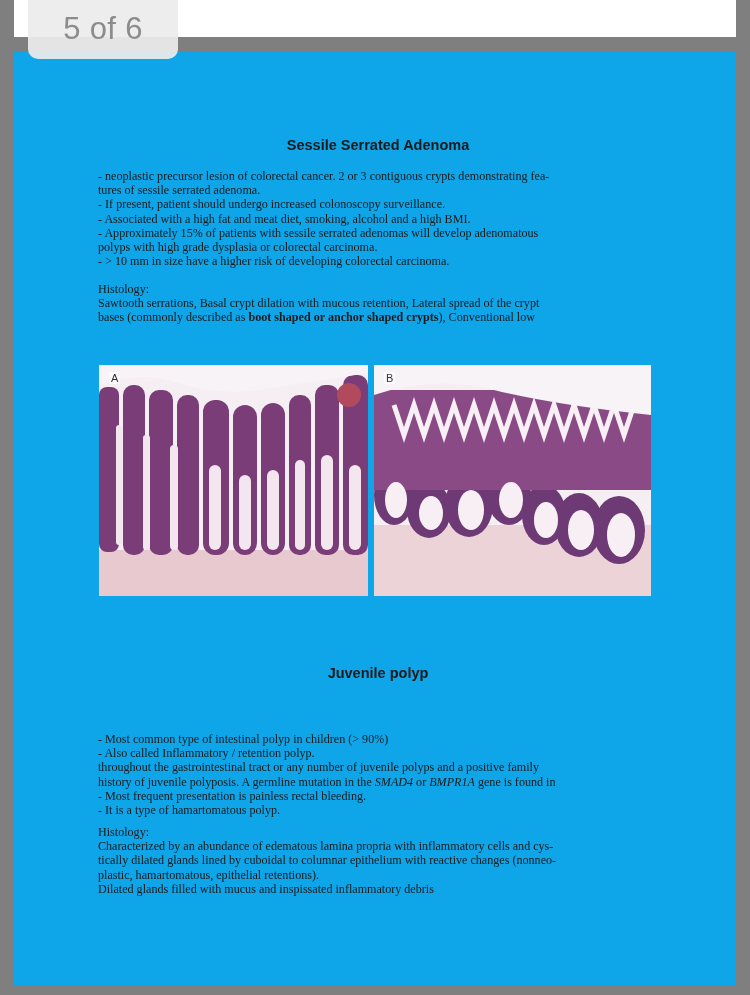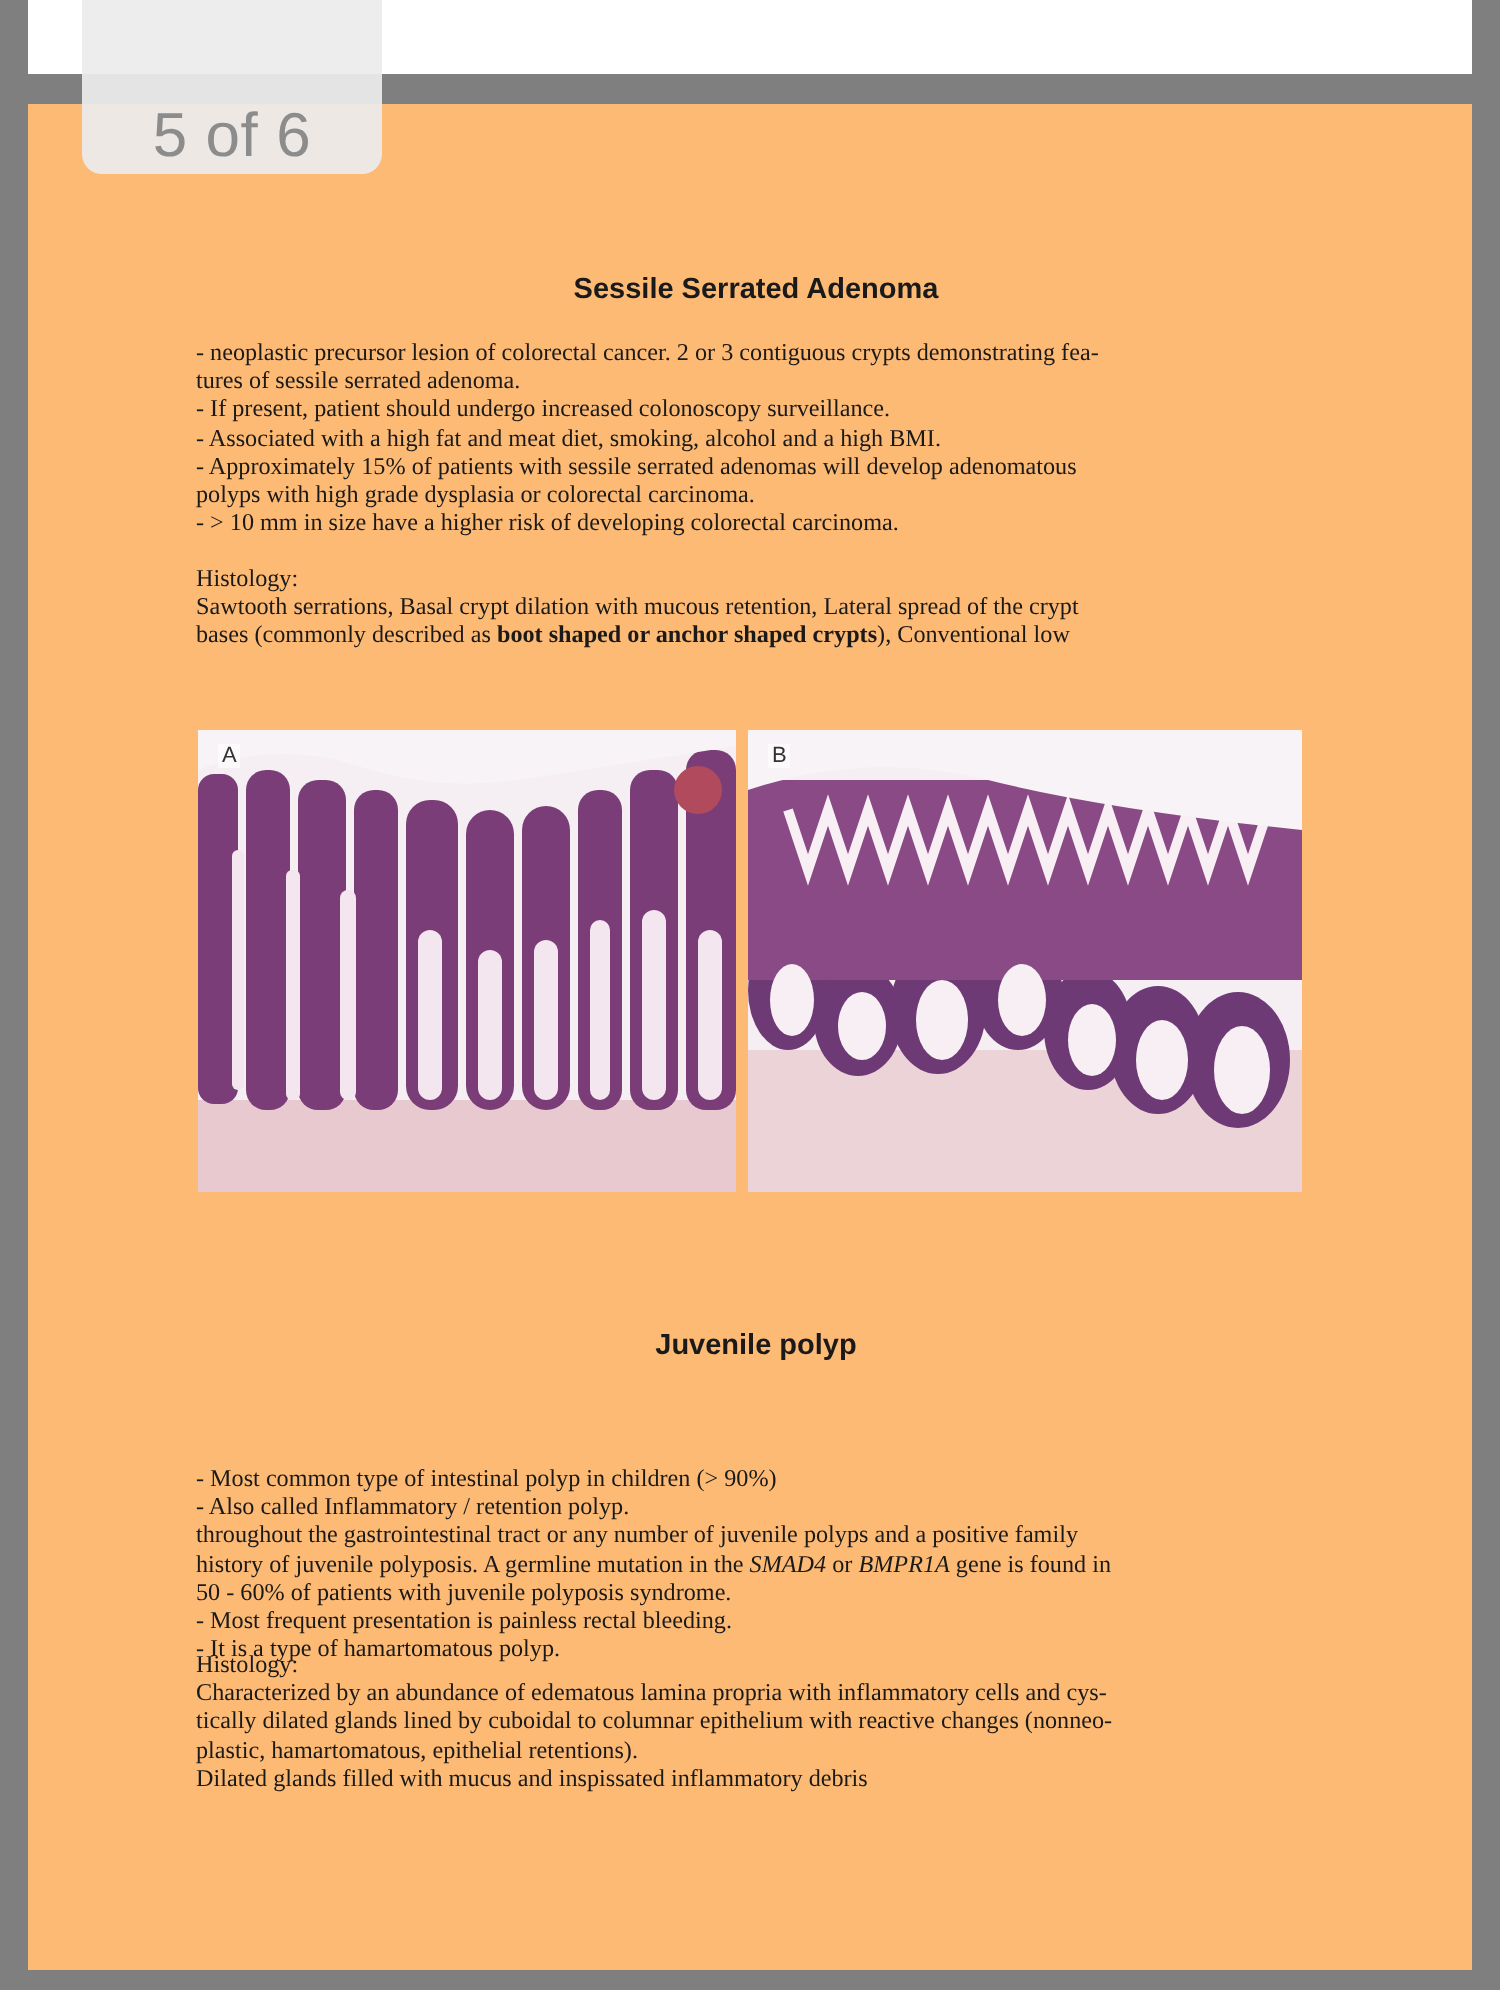--- a/index.html
+++ b/index.html
@@ -1,19 +1,19 @@
 <!DOCTYPE html>
 <html><head>
 <meta charset="utf-8">
 <style>
   html, body { margin:0; padding:0; }
   body { width:750px; height:995px; background:#7f7f7f; position:relative; overflow:hidden; font-family:"Liberation Sans", sans-serif; }
   .page-prev { position:absolute; left:14px; top:0; width:722px; height:37px; background:#fff; }
-  .page { position:absolute; left:14px; top:52px; width:722px; height:933px; background:#fdba74; }
-  .indicator { position:absolute; left:41px; top:0; width:150px; height:87px; border-radius:0 0 10px 10px; background:rgba(236,236,236,0.93); display:flex; align-items:flex-end; justify-content:center; }
+  .page { position:absolute; left:14px; top:52px; width:722px; height:933px; background:#0ea5e9; }
+  .indicator { position:absolute; left:28px; top:0; width:150px; height:59px; border-radius:0 0 10px 10px; background:rgba(236,236,236,0.93); display:flex; align-items:center; justify-content:center; }
   .indicator span { font-size:31px; color:#8c8c8c; position:relative; top:-1px; letter-spacing:0.3px; }
   .content { position:absolute; left:84px; top:0; width:560px; color:#1a1a1a; font-size:12.1px; line-height:14.2px; }
   h2 { position:absolute; left:0; width:560px; text-align:center; font-size:14.5px; margin:0; font-weight:bold; }
   .block { position:absolute; left:0; width:560px;font-family:Liberation Serif, serif; }
   .block p { margin:0; }
   .figs { position:absolute; left:85px; top:313px; width:552px; height:231px; }
   .fig { position:absolute; top:0; height:231px; overflow:hidden; }
   .fig svg { display:block; }
   .fig-label { position:absolute; left:10px; top:7px; font-size:11px; color:#333; background:rgba(255,255,255,0.6); padding:0 2px; }
 </style>
@@ -43,21 +43,20 @@
       <p><span>bases (commonly described as </span><b>boot shaped or anchor shaped crypts</b><span>), Conventional low</span></p>
     </div>
 
     <h2 style="top:614px;">Juvenile polyp</h2>
 
     <div class="block" style="top:644px;margin-top:36px;">
       <p>- Most common type of intestinal polyp in children (&gt; 90%)</p>
       <p>- Also called Inflammatory / retention polyp.</p>
       <p>throughout the gastrointestinal tract or any number of juvenile polyps and a positive family</p>
       <p><span>history of juvenile polyposis. A germline mutation in the </span><i>SMAD4</i><span> or </span><i>BMPR1A</i><span> gene is found in</span></p>
-      <p>50 - 60% of patients with juvenile polyposis syndrome.</p>
       <p>- Most frequent presentation is painless rectal bleeding.</p>
       <p>- It is a type of hamartomatous polyp.</p>
     </div>
 
     <div class="block" style="top:773px;">
       <p>Histology:</p>
       <p>Characterized by an abundance of edematous lamina propria with inflammatory cells and cys-</p>
       <p>tically dilated glands lined by cuboidal to columnar epithelium with reactive changes (nonneo-</p>
       <p>plastic, hamartomatous, epithelial retentions).</p>
       <p>Dilated glands filled with mucus and inspissated inflammatory debris</p>

